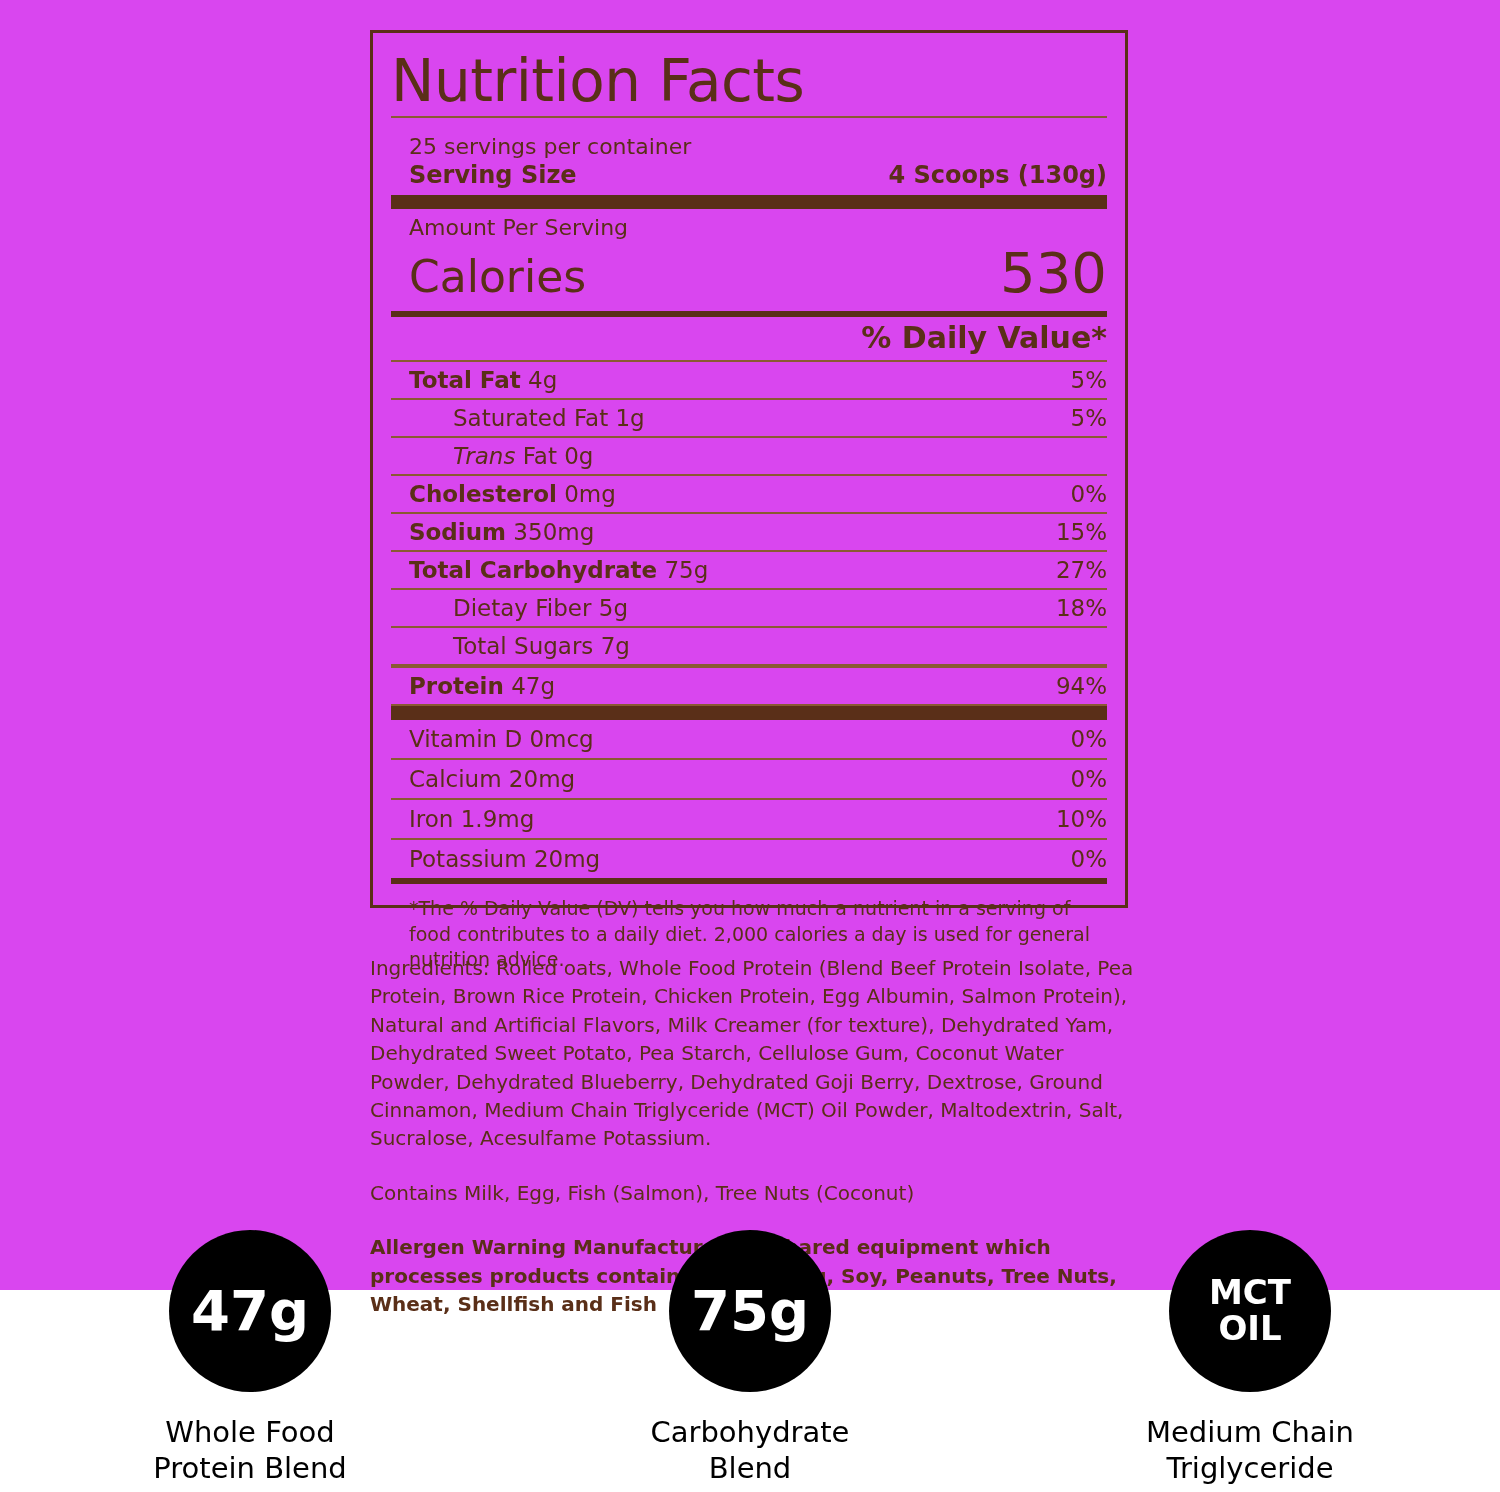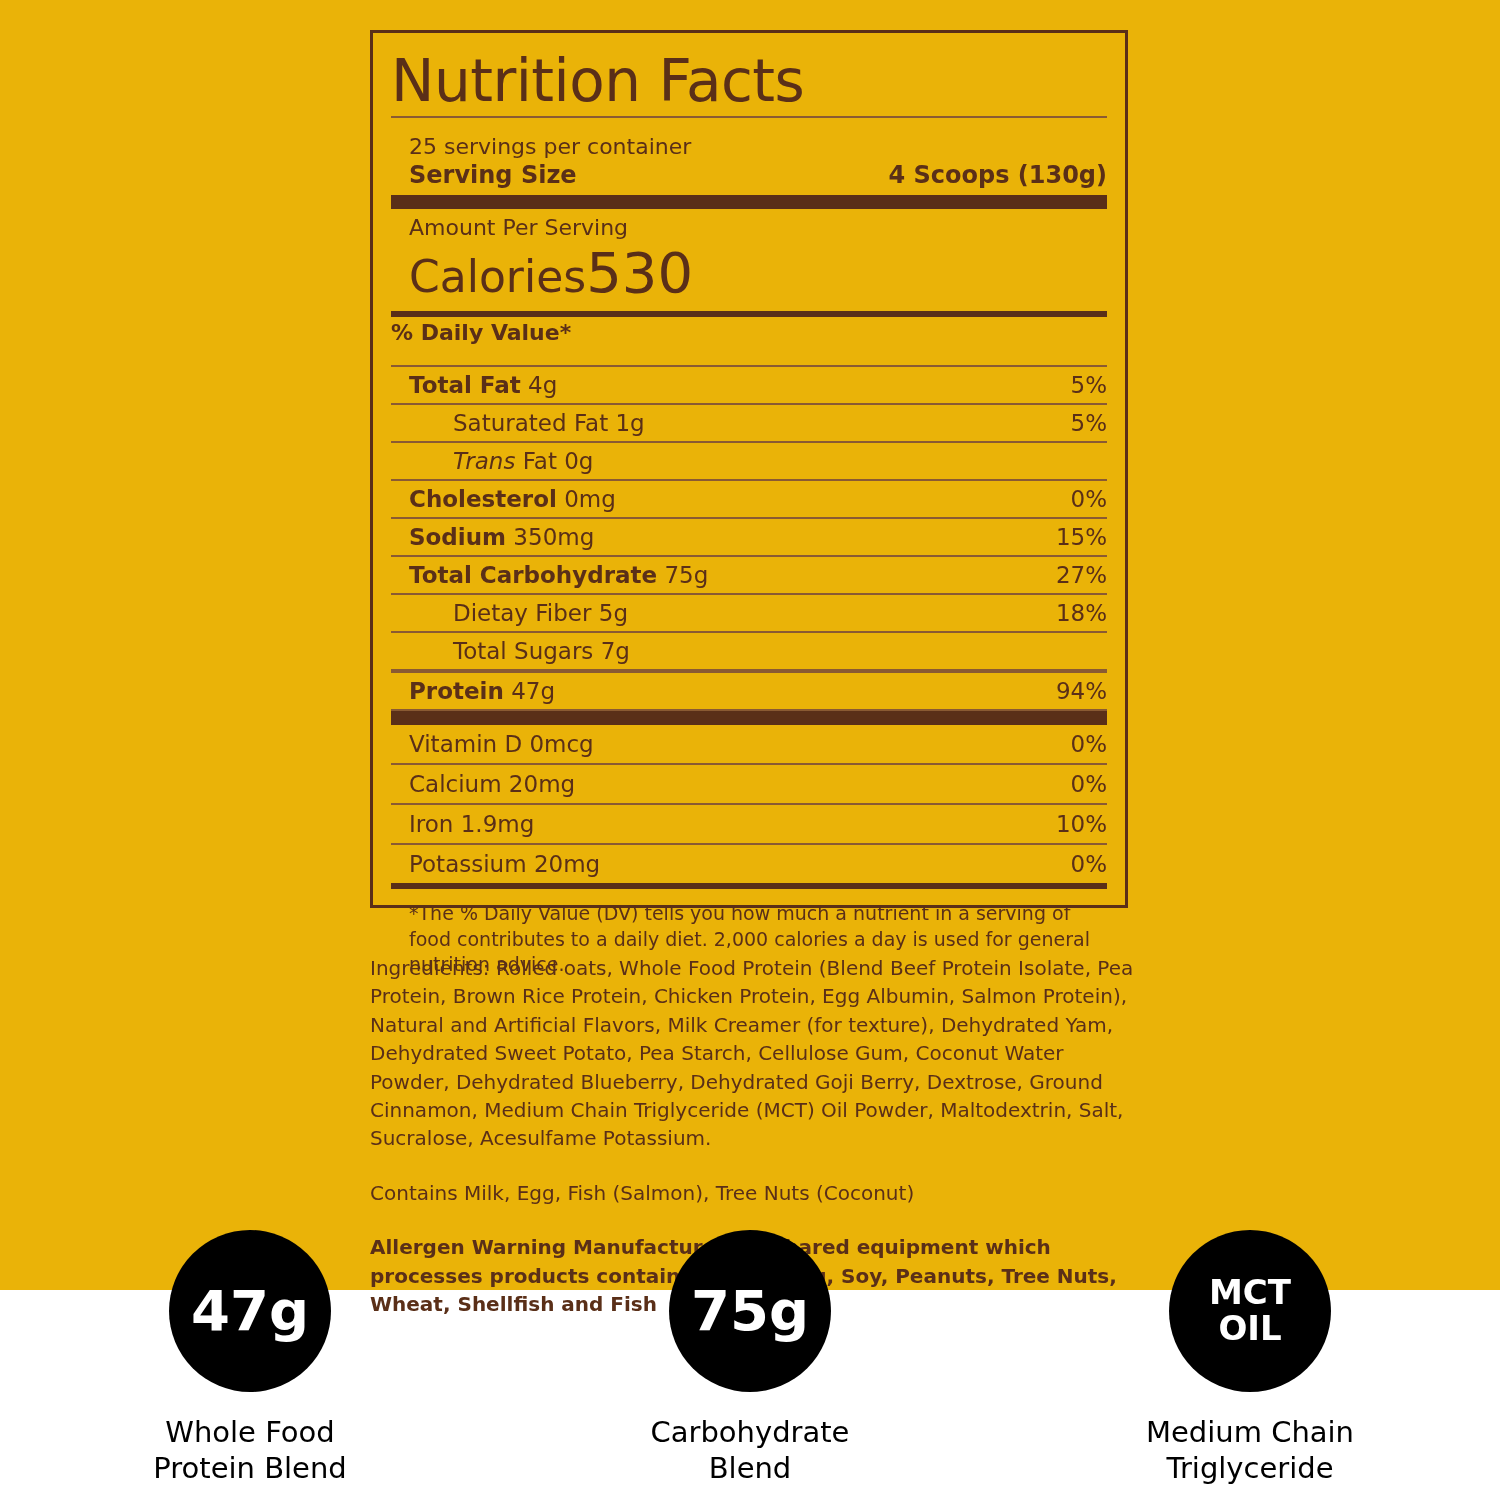--- a/index.html
+++ b/index.html
@@ -10,21 +10,21 @@
     width: 1500px;
     height: 1492px;
     font-family: "DejaVu Sans", sans-serif;
     background: #ffffff;
     overflow: hidden;
   }
   .page {
     position: relative;
     width: 1500px;
     height: 1492px;
-    background: #eab308;
+    background: #d946ef;
   }
   .white-band {
     position: absolute;
     left: 0;
     top: 1290px;
     width: 1500px;
     height: 202px;
     background: #ffffff;
   }
 
@@ -77,34 +77,35 @@
   .serving-val {
     font-size: 24px;
     font-weight: bold;
   }
   .aps {
     font-size: 22px;
     padding: 6px 0 0 18px;
   }
   .cal-row {
     display: flex;
-    justify-content: flex-start;
+    justify-content: space-between;
     align-items: baseline;
     padding: 0 0 6px 18px;
   }
   .cal-label {
     font-size: 44px;
   }
   .cal-val {
     font-size: 56px;
   }
   .dv-head {
-    font-size: 22px;
+    text-align: right;
+    font-size: 30px;
     font-weight: bold;
-    padding: 3px 0 20px 0;
+    padding: 3px 0 5px 0;
   }
   .nutr-row {
     display: flex;
     justify-content: space-between;
     align-items: baseline;
     font-size: 23px;
     padding: 5px 0 5px 18px;
     gap: 19px;
   }
   .nutr-row .nm b { font-weight: bold; }

